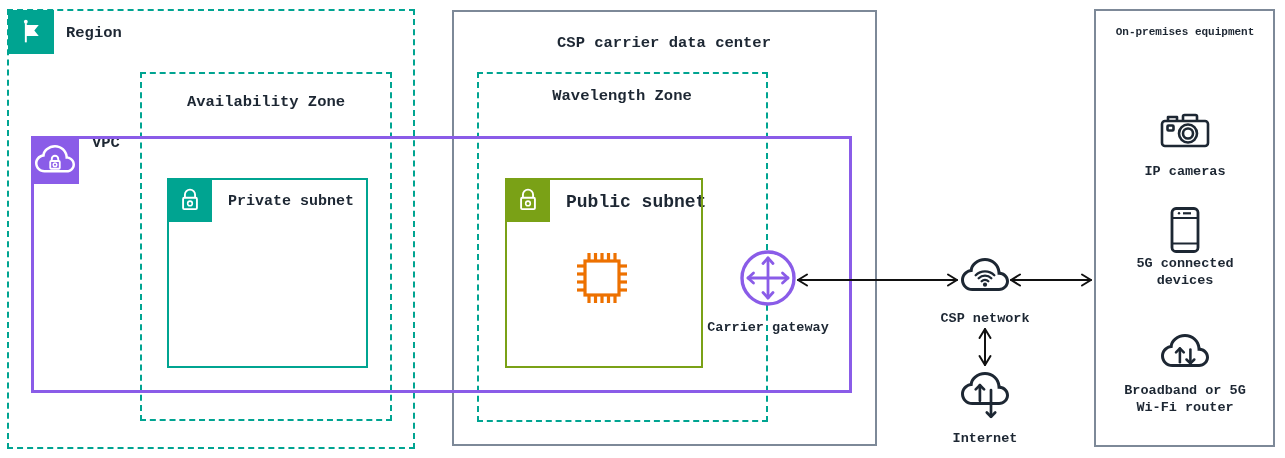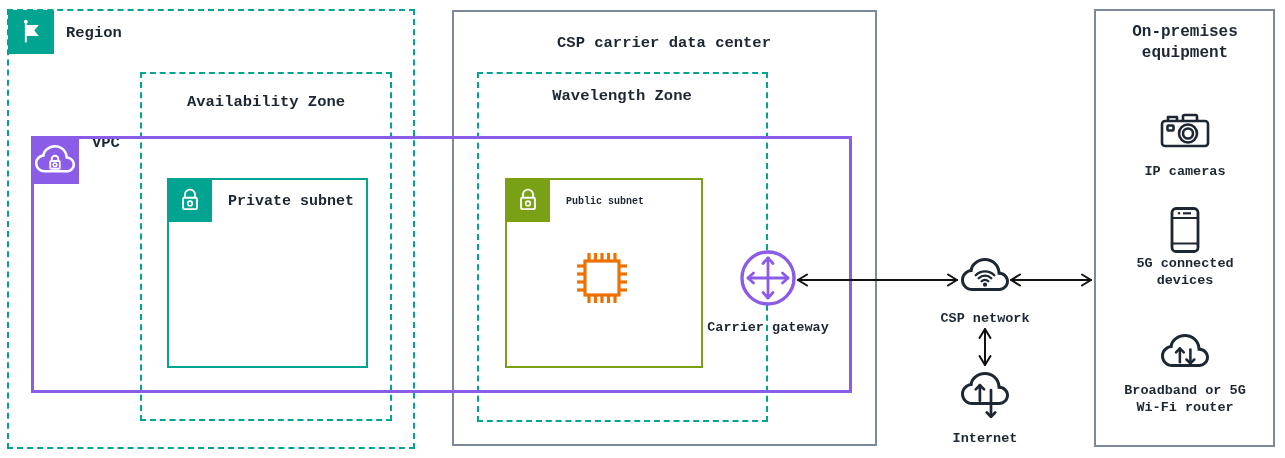--- a/index.html
+++ b/index.html
@@ -15,21 +15,21 @@
   .solid-olive{border:2.5px solid #7aa116;}
   .chip{position:absolute;display:flex;align-items:center;justify-content:center;}
   .chip.teal{background:#00a491;}
   .chip.purple{background:#8a5ce8;}
   .chip.olive{background:#7aa116;}
   .lbl{position:absolute;font-weight:bold;color:#1d2733;white-space:nowrap;}
   .lbl-c{transform:translateX(-50%);text-align:center;}
   .zone-title{font-size:15.5px;line-height:18px;}
   .item-lbl{font-size:13.5px;line-height:17px;}
   .wrap{white-space:normal;}
-  .onprem-title{font-size:16px;line-height:21px;white-space:normal;}
+  .onprem-title{font-size:11px;line-height:21px;white-space:normal;}
   svg{display:block;}
   .z1{z-index:1}.z2{z-index:2}.z3{z-index:3}.z4{z-index:4}.z5{z-index:5}.z6{z-index:6}
 </style>
 </head>
 <body>
 
 <div class="canvas">
 
   <div class="box solid-gray z1" style="left:452px;top:10px;width:425px;height:436px;"></div>
   <div class="box solid-gray z1" style="left:1094px;top:9px;width:181px;height:438px;"></div>
@@ -183,21 +183,21 @@
       <path d="M979.5 356 L985 365 L990.5 356"></path>
     </g>
   </svg>
 
   <div class="lbl zone-title" style="left:66px;top:24px;">Region</div>
   <div class="lbl zone-title lbl-c" style="left:266px;top:93px;">Availability Zone</div>
   <div class="lbl zone-title" style="left:92px;top:134px;">VPC</div>
   <div class="lbl zone-title" style="left:228px;top:193px;font-size:15px;">Private subnet</div>
   <div class="lbl zone-title lbl-c" style="left:664px;top:34px;">CSP carrier data center</div>
   <div class="lbl zone-title lbl-c" style="left:622px;top:87px;">Wavelength Zone</div>
-  <div class="lbl zone-title" style="left:566px;top:193px;font-size:10px;">Public subnet</div>
+  <div class="lbl zone-title" style="left:566px;top:193px;font-size:18px;">Public subnet</div>
   <div class="lbl item-lbl lbl-c" style="left:768px;top:319px;">Carrier gateway</div>
   <div class="lbl item-lbl lbl-c" style="left:985px;top:310px;">CSP network</div>
   <div class="lbl item-lbl lbl-c" style="left:985px;top:430px;">Internet</div>
   <div class="lbl onprem-title lbl-c" style="left:1185px;top:22px;width:140px;">On-premises equipment</div>
   <div class="lbl item-lbl lbl-c" style="left:1185px;top:163px;">IP cameras</div>
   <div class="lbl item-lbl lbl-c wrap" style="left:1185px;top:255px;width:100px;">5G connected devices</div>
   <div class="lbl item-lbl lbl-c wrap" style="left:1185px;top:382px;width:126px;">Broadband or 5G Wi-Fi router</div>
 
 </div>
 

